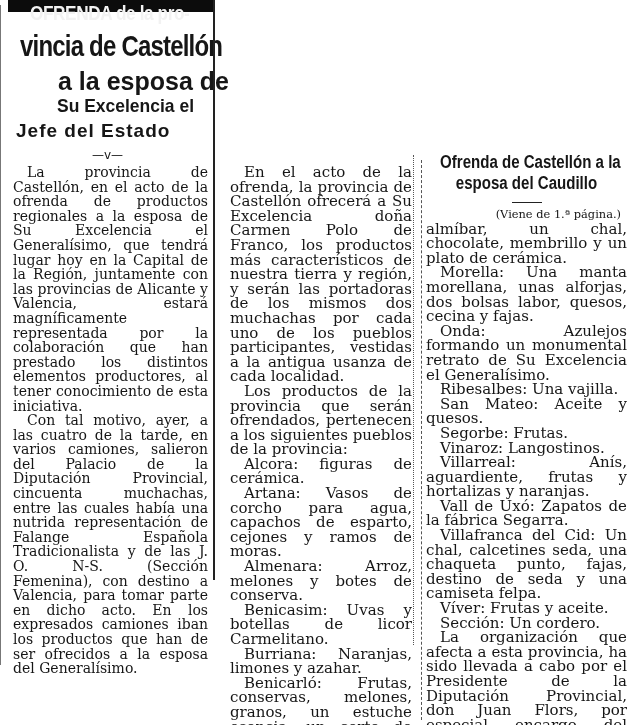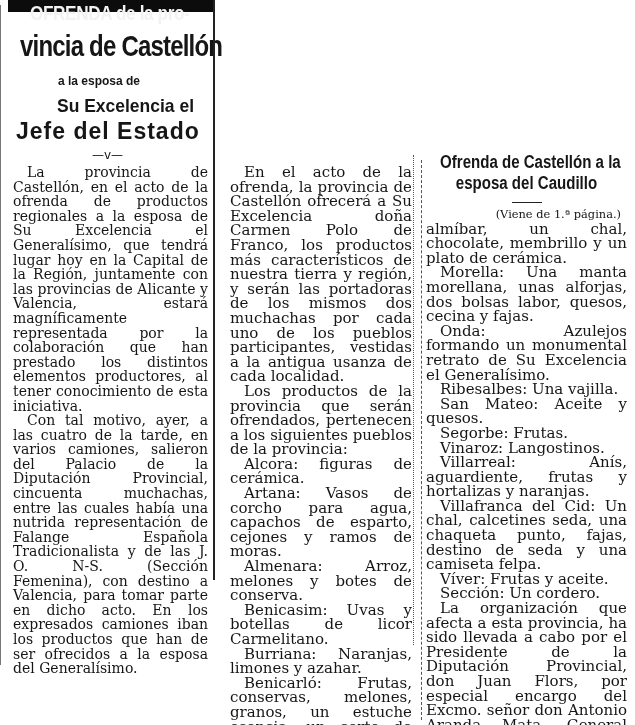--- a/index.html
+++ b/index.html
@@ -4,23 +4,23 @@
 <style>
   html, body { margin: 0; padding: 0; background: #ffffff; }
   body { width: 635px; height: 725px; position: relative; overflow: hidden; color: #161616; }
   .serif { font-family: "DejaVu Serif", "Liberation Serif", serif; }
   .cond { font-family: "Liberation Sans", "DejaVu Sans", sans-serif; font-weight: bold; }
   #col1-rule { position: absolute; left: 213px; top: 0; width: 2px; height: 580px; background: #222; }
   #col1-leftrule { position: absolute; left: 0; top: 5px; width: 1px; height: 660px; background: #777; }
   .topbar { position: absolute; left: 8px; top: 0; width: 207px; height: 12px; background: #0c0c0c; }
   .hl1 { position: absolute; left: 30px; top: 2px; font-size: 21px; line-height: 22px; color: #1a1a1a; letter-spacing: -0.5px; transform: scaleX(0.82); transform-origin: left; white-space: nowrap; }
   .hl2 { position: absolute; left: 20px; top: 30px; font-size: 30px; line-height: 32px; letter-spacing: -1px; transform: scaleX(0.8); transform-origin: left; white-space: nowrap; }
-  .hl3 { position: absolute; left: 58px; top: 70px; font-size: 12px; line-height: 22px; white-space: nowrap; }
+  .hl3 { position: absolute; left: 58px; top: 70px; font-size: 25px; line-height: 22px; white-space: nowrap; }
   .hl4 { position: absolute; left: 57px; top: 95px; font-size: 19px; line-height: 22px; white-space: nowrap; transform: scaleX(0.92); transform-origin: left; }
-  .hl5 { position: absolute; left: 16px; top: 118px; font-size: 23px; line-height: 26px; white-space: nowrap; letter-spacing: 1px; }
+  .hl5 { position: absolute; left: 16px; top: 118px; font-size: 19px; line-height: 26px; white-space: nowrap; letter-spacing: 1px; }
   .orn { position: absolute; left: 92px; top: 148px; font-size: 12px; font-family: "DejaVu Sans", sans-serif; }
 
   .body1 { position: absolute; left: 13px; top: 165px; width: 195px; }
   .p { font-size: 14px; line-height: 14.6px; text-align: justify; margin: 0; text-indent: 14px; hyphens: manual; }
   .col2 .p, .col3 .p { font-size: 15px; }
 
   
   .col2 { position: absolute; left: 230px; top: 165px; width: 182px; }
   #col2-rule { position: absolute; left: 413px; top: 155px; width: 1px; height: 490px; border-left: 1px dotted #555; }
   #col3-rule { position: absolute; left: 421px; top: 160px; width: 1px; height: 560px; border-left: 1px dashed #555; }
@@ -74,17 +74,18 @@
   <p class="c3orn"><span></span></p>
   <p class="viene">(Viene de 1.ª página.)</p>
   <p class="p noind">almíbar, un chal, chocolate, membrillo y un plato de cerámica.</p>
   <p class="p">Morella: Una manta morellana, unas alforjas, dos bolsas labor, quesos, cecina y fajas.</p>
   <p class="p">Onda: Azulejos formando un monumental retrato de Su Excelencia el Generalísimo.</p>
   <p class="p">Ribesalbes: Una vajilla.</p>
   <p class="p">San Mateo: Aceite y quesos.</p>
   <p class="p">Segorbe: Frutas.</p>
   <p class="p">Vinaroz: Langostinos.</p>
   <p class="p">Villarreal: Anís, aguardiente, frutas y hortalizas y naranjas.</p>
+  <p class="p">Vall de Uxó: Zapatos de la fábrica Segarra.</p>
   <p class="p">Villafranca del Cid: Un chal, calcetines seda, una chaqueta punto, fajas, destino de seda y una camiseta felpa.</p>
   <p class="p">Víver: Frutas y aceite.</p>
   <p class="p">Sección: Un cordero.</p>
   <p class="p">La organización que afecta a esta provincia, ha sido llevada a cabo por el Presidente de la Diputación Provincial, don Juan Flors, por especial encargo del Excmo. señor don Antonio Aranda Mata, General Jefe de esta Región.</p>
 </div>
 
 </body></html>

